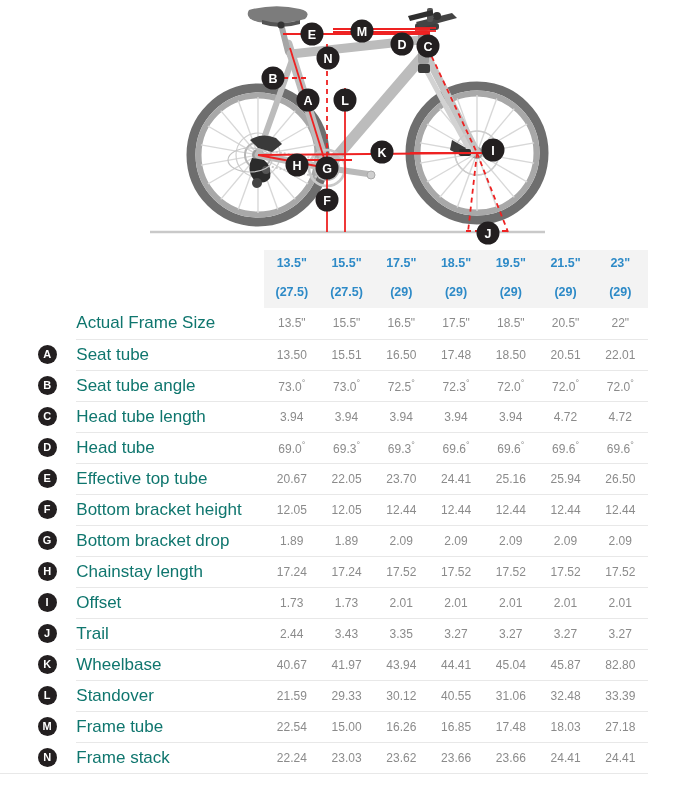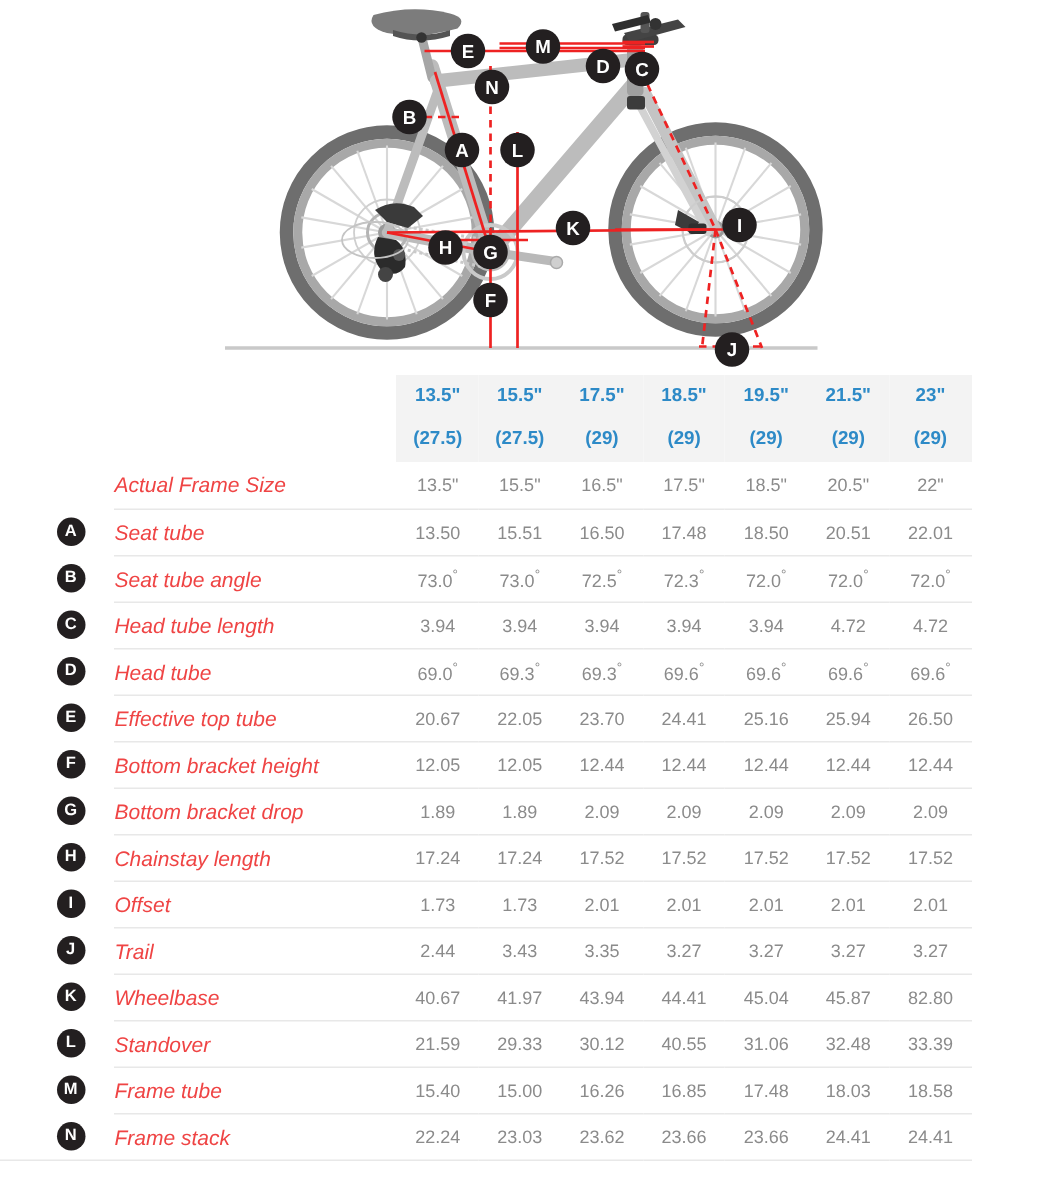--- a/index.html
+++ b/index.html
@@ -68,25 +68,24 @@
     border-radius: 50%;
     background: #231f20;
     color: #ffffff;
     font-size: 11px;
     font-weight: bold;
     line-height: 19px;
     text-align: center;
     vertical-align: middle;
   }
   td.label-cell {
-    font-size: 14px;
-    color: #ef4444;
+    font-size: 17px;
+    color: #0f766e;
     padding-left: 0px;
     white-space: nowrap;
-    font-style: italic;
   }
   td.val-cell {
     font-size: 12px;
     color: #8b8b8b;
     text-align: center;
     white-space: nowrap;
   }
   td.tail-cell { border-top-color: transparent !important; }
   tbody tr td.tail-cell { border-top: 1px solid transparent; border-bottom-color: transparent; }
   tbody tr:last-child td.tail-cell { border-bottom: 1px solid transparent; }
@@ -504,27 +503,27 @@
             <td class="val-cell">30.12</td>
             <td class="val-cell">40.55</td>
             <td class="val-cell">31.06</td>
             <td class="val-cell">32.48</td>
             <td class="val-cell">33.39</td>
             <td class="tail-cell"></td>
           </tr>
           <tr>
             <td class="badge-cell"><span class="badge">M</span></td>
             <td class="label-cell">Frame tube</td>
-            <td class="val-cell">15.40</td>
+            <td class="val-cell">22.54</td>
             <td class="val-cell">15.00</td>
             <td class="val-cell">16.26</td>
             <td class="val-cell">16.85</td>
             <td class="val-cell">17.48</td>
             <td class="val-cell">18.03</td>
-            <td class="val-cell">18.58</td>
+            <td class="val-cell">27.18</td>
             <td class="tail-cell"></td>
           </tr>
           <tr>
             <td class="badge-cell"><span class="badge">N</span></td>
             <td class="label-cell">Frame stack</td>
             <td class="val-cell">22.24</td>
             <td class="val-cell">23.03</td>
             <td class="val-cell">23.62</td>
             <td class="val-cell">23.66</td>
             <td class="val-cell">23.66</td>

